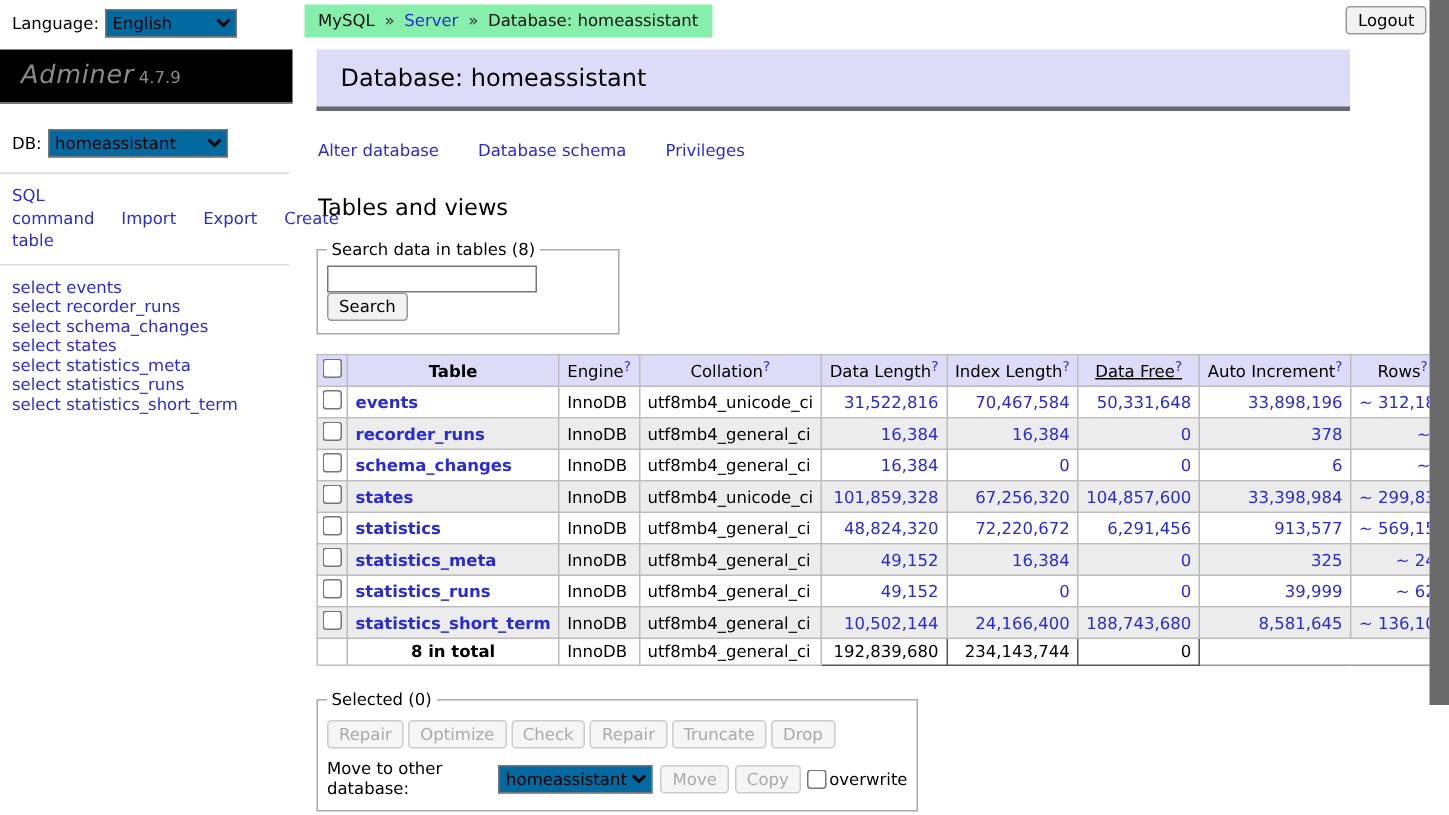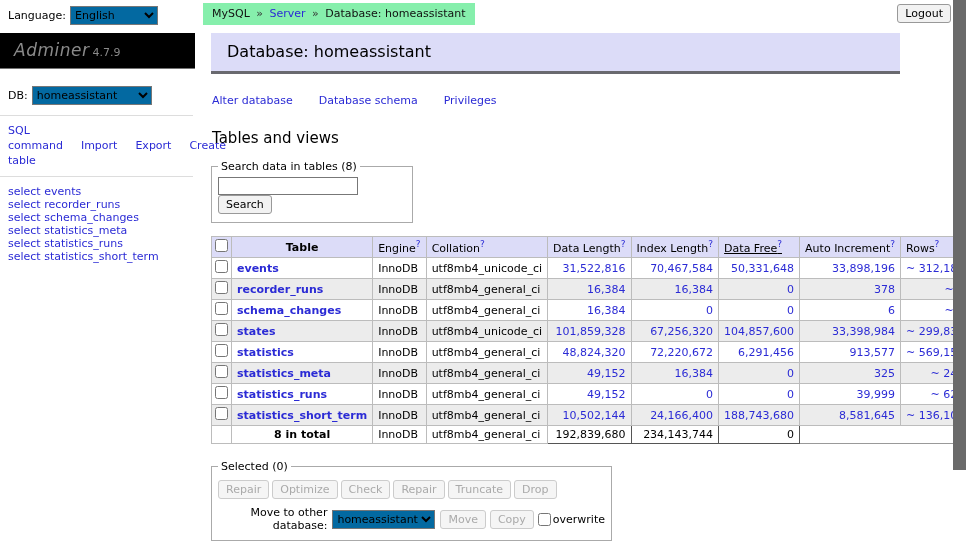--- a/index.html
+++ b/index.html
@@ -39,42 +39,42 @@
   h3 { font-size: 15px; font-weight: normal; margin: 22px 0 0 1px; }
 
   fieldset { border: 1px solid #aaa; margin-top: 13px; padding: 4px 6px 8px 6px; display: inline-block; }
   legend { padding: 0 3px; }
   .search-fieldset { width: 202px; }
   .search-input { width: 140px; height: 18px; border: 1px solid #777; font-size: 11px; padding: 1px 3px; font-family: "DejaVu Sans", "Liberation Sans", sans-serif; }
 
   
   table { border-collapse: collapse; margin-top: 13px; border: 1px solid #999; }
   th, td { border: 1px solid #bcbcbc; padding: 2px 5px; height: 18px; white-space: nowrap; }
-  thead th { background: #dcdcf8; font-weight: normal; text-align: left; }
+  thead th { background: #dcdcf8; font-weight: normal; text-align: center; }
   thead th.col-table { text-align: center; font-weight: bold; }
   sup.help { color: #2b2bd5; font-size: 9px; }
   tbody.data tr:nth-child(even) td { background: #ececec; }
   td.num { text-align: right; color: #2b2bd5; }
   td.name a { font-weight: bold; }
   td.check, th.check { text-align: center; padding: 2px 3px; }
   tr.total td { background: #fff; font-weight: normal; }
   tr.total td.label { font-weight: bold; text-align: center; }
   tr.total td.num-total { text-align: right; color: #000; border-color: #555; }
   tr.total td.blank { border: none; background: #fff; }
 
   .col-table { width: 118px; } .col-engine { width: 46px; } .col-collation { width: 98px; }
   .col-dl { width: 72px; } .col-il { width: 74px; } .col-df { width: 64px; text-decoration: underline; }
   .col-ai { width: 80px; } .col-rows { width: 60px; }
 
   
   .selected-fieldset { width: 401px; margin-top: 16px; }
   .sel-buttons { margin: 3px 0 7px 0; }
   .sel-buttons button { margin-right: 3px; }
   .move-row { display: flex; align-items: center; }
-  .move-row .move-label { margin-right: 5px; text-align: right; }
+  .move-row .move-label { margin-right: 5px; }
   .move-select { width: 118px; margin-right: 5px; }
   .move-row button { margin-right: 4px; }
   .overwrite { display: flex; align-items: center; }
   .overwrite input { margin-right: 2px; }
 
   
   .scrollbar { position: absolute; right: 0; top: 0; width: 13px; height: 543px; background: #fff; }
   .scroll-thumb { width: 13px; height: 470px; background: #6a6a6a; }
 </style>
 </head>
@@ -93,20 +93,21 @@
   <p class="action-links">
     <a>SQL command</a><a>Import</a><a>Export</a><a>Create table</a>
   </p>
   <ul class="table-links">
   <li><a>select events</a></li>
 
   <li><a>select recorder_runs</a></li>
 
   <li><a>select schema_changes</a></li>
 
+  <li><a>select states</a></li>
 
 
   <li><a>select statistics_meta</a></li>
 
   <li><a>select statistics_runs</a></li>
 
   <li><a>select statistics_short_term</a></li>
 </ul>
 </div>
 

